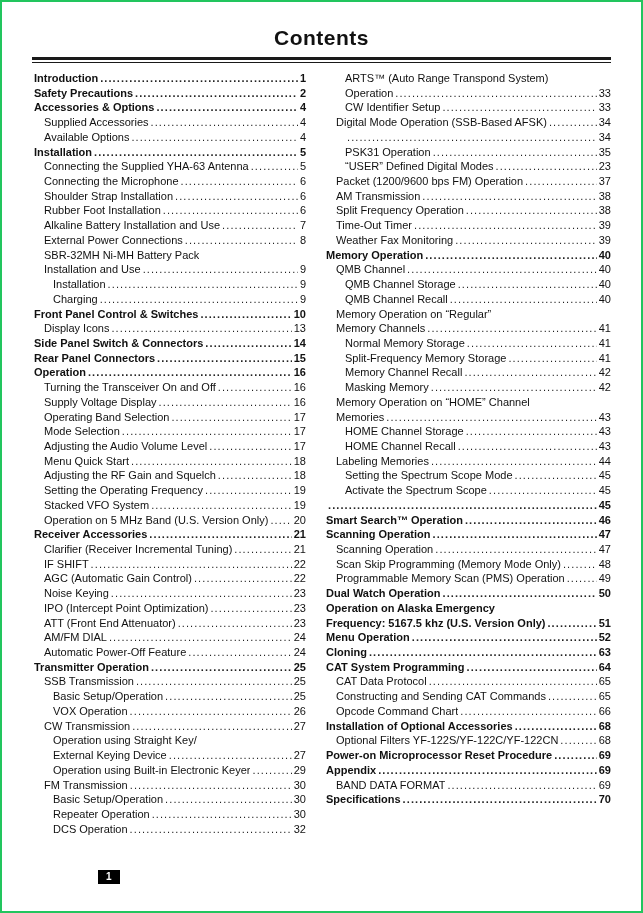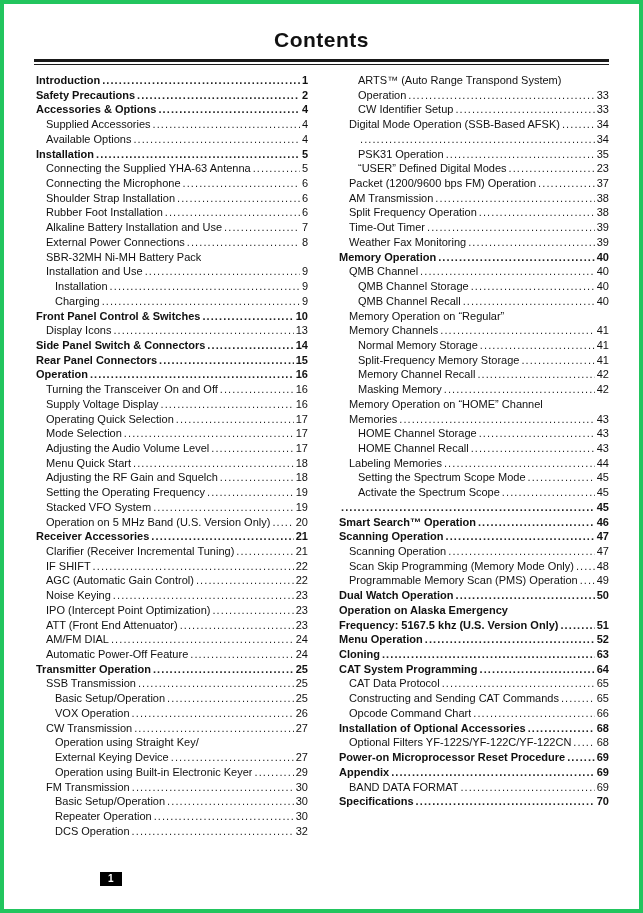--- a/index.html
+++ b/index.html
@@ -1,42 +1,42 @@
 <!DOCTYPE html>
 <html><head>
 <meta charset="utf-8">
 <style>
   html,body { margin:0; padding:0; background:#e8e8e8; }
   .sheet {
     position:relative;
     width:643px; height:913px;
     margin:0 auto;
     background:#ffffff;
-    border:4px solid #22c55e;
+    border:2px solid #22c55e;
     box-sizing:border-box;
     font-family:"Liberation Sans", sans-serif;
     color:#111111;
     overflow:hidden;
   }
   .title {
     text-align:center;
     font-weight:bold;
     font-size:21px;
     letter-spacing:0.5px;
     padding-top:24px;
   }
   .title-rule {
     margin:7px 30px 0 30px;
     height:2px;
     border-top:3px solid #1a1a1a;
     border-bottom:1px solid #1a1a1a;
   }
   .cols {
     display:flex;
-    gap:31px;
+    gap:20px;
     margin:8px 30px 0 32px;
   }
   .col-left  { flex:0 0 272px; min-width:0; }
   .col-right { flex:1 1 auto;  min-width:0; }
   .row {
     display:flex;
     align-items:baseline;
     font-size:11px;
     line-height:14.72px;
     white-space:nowrap;
@@ -184,21 +184,21 @@
           <span class="label">Turning the Transceiver On and Off</span>
           <span class="dots"></span>
           <span class="page-num">16</span>
         </div>
         <div class="row lvl1">
           <span class="label">Supply Voltage Display</span>
           <span class="dots"></span>
           <span class="page-num">16</span>
         </div>
         <div class="row lvl1">
-          <span class="label">Operating Quick Selection</span>
+          <span class="label">Operating Band Selection</span>
           <span class="dots"></span>
           <span class="page-num">17</span>
         </div>
         <div class="row lvl1">
           <span class="label">Mode Selection</span>
           <span class="dots"></span>
           <span class="page-num">17</span>
         </div>
         <div class="row lvl1">
           <span class="label">Adjusting the Audio Volume Level</span>

